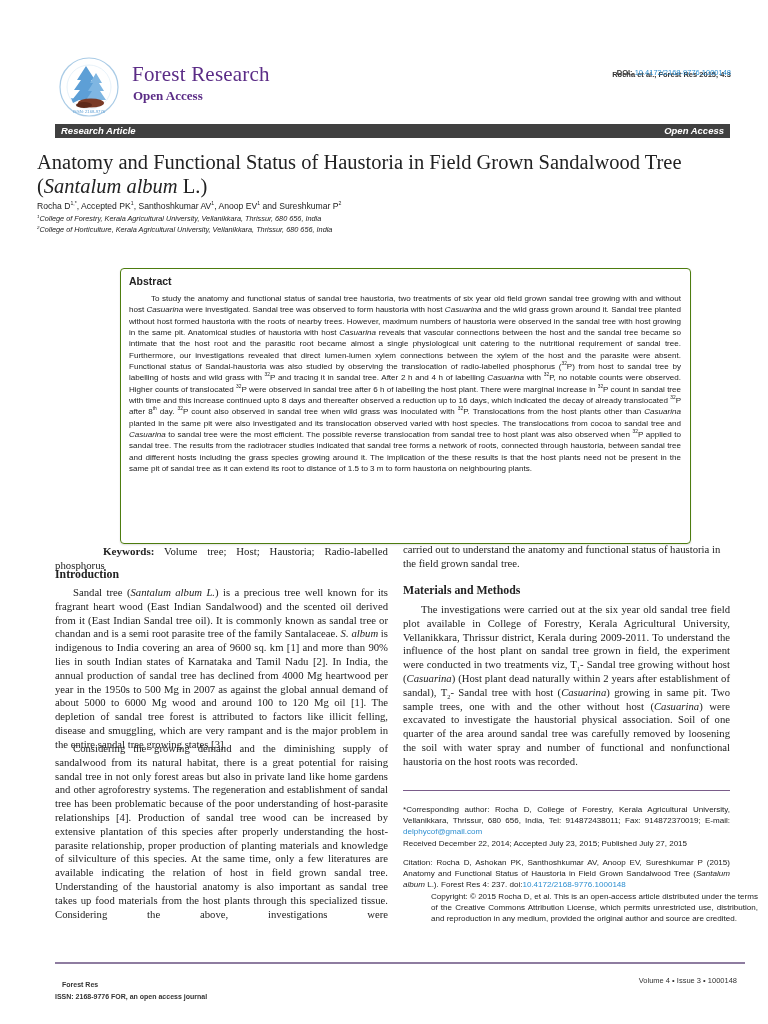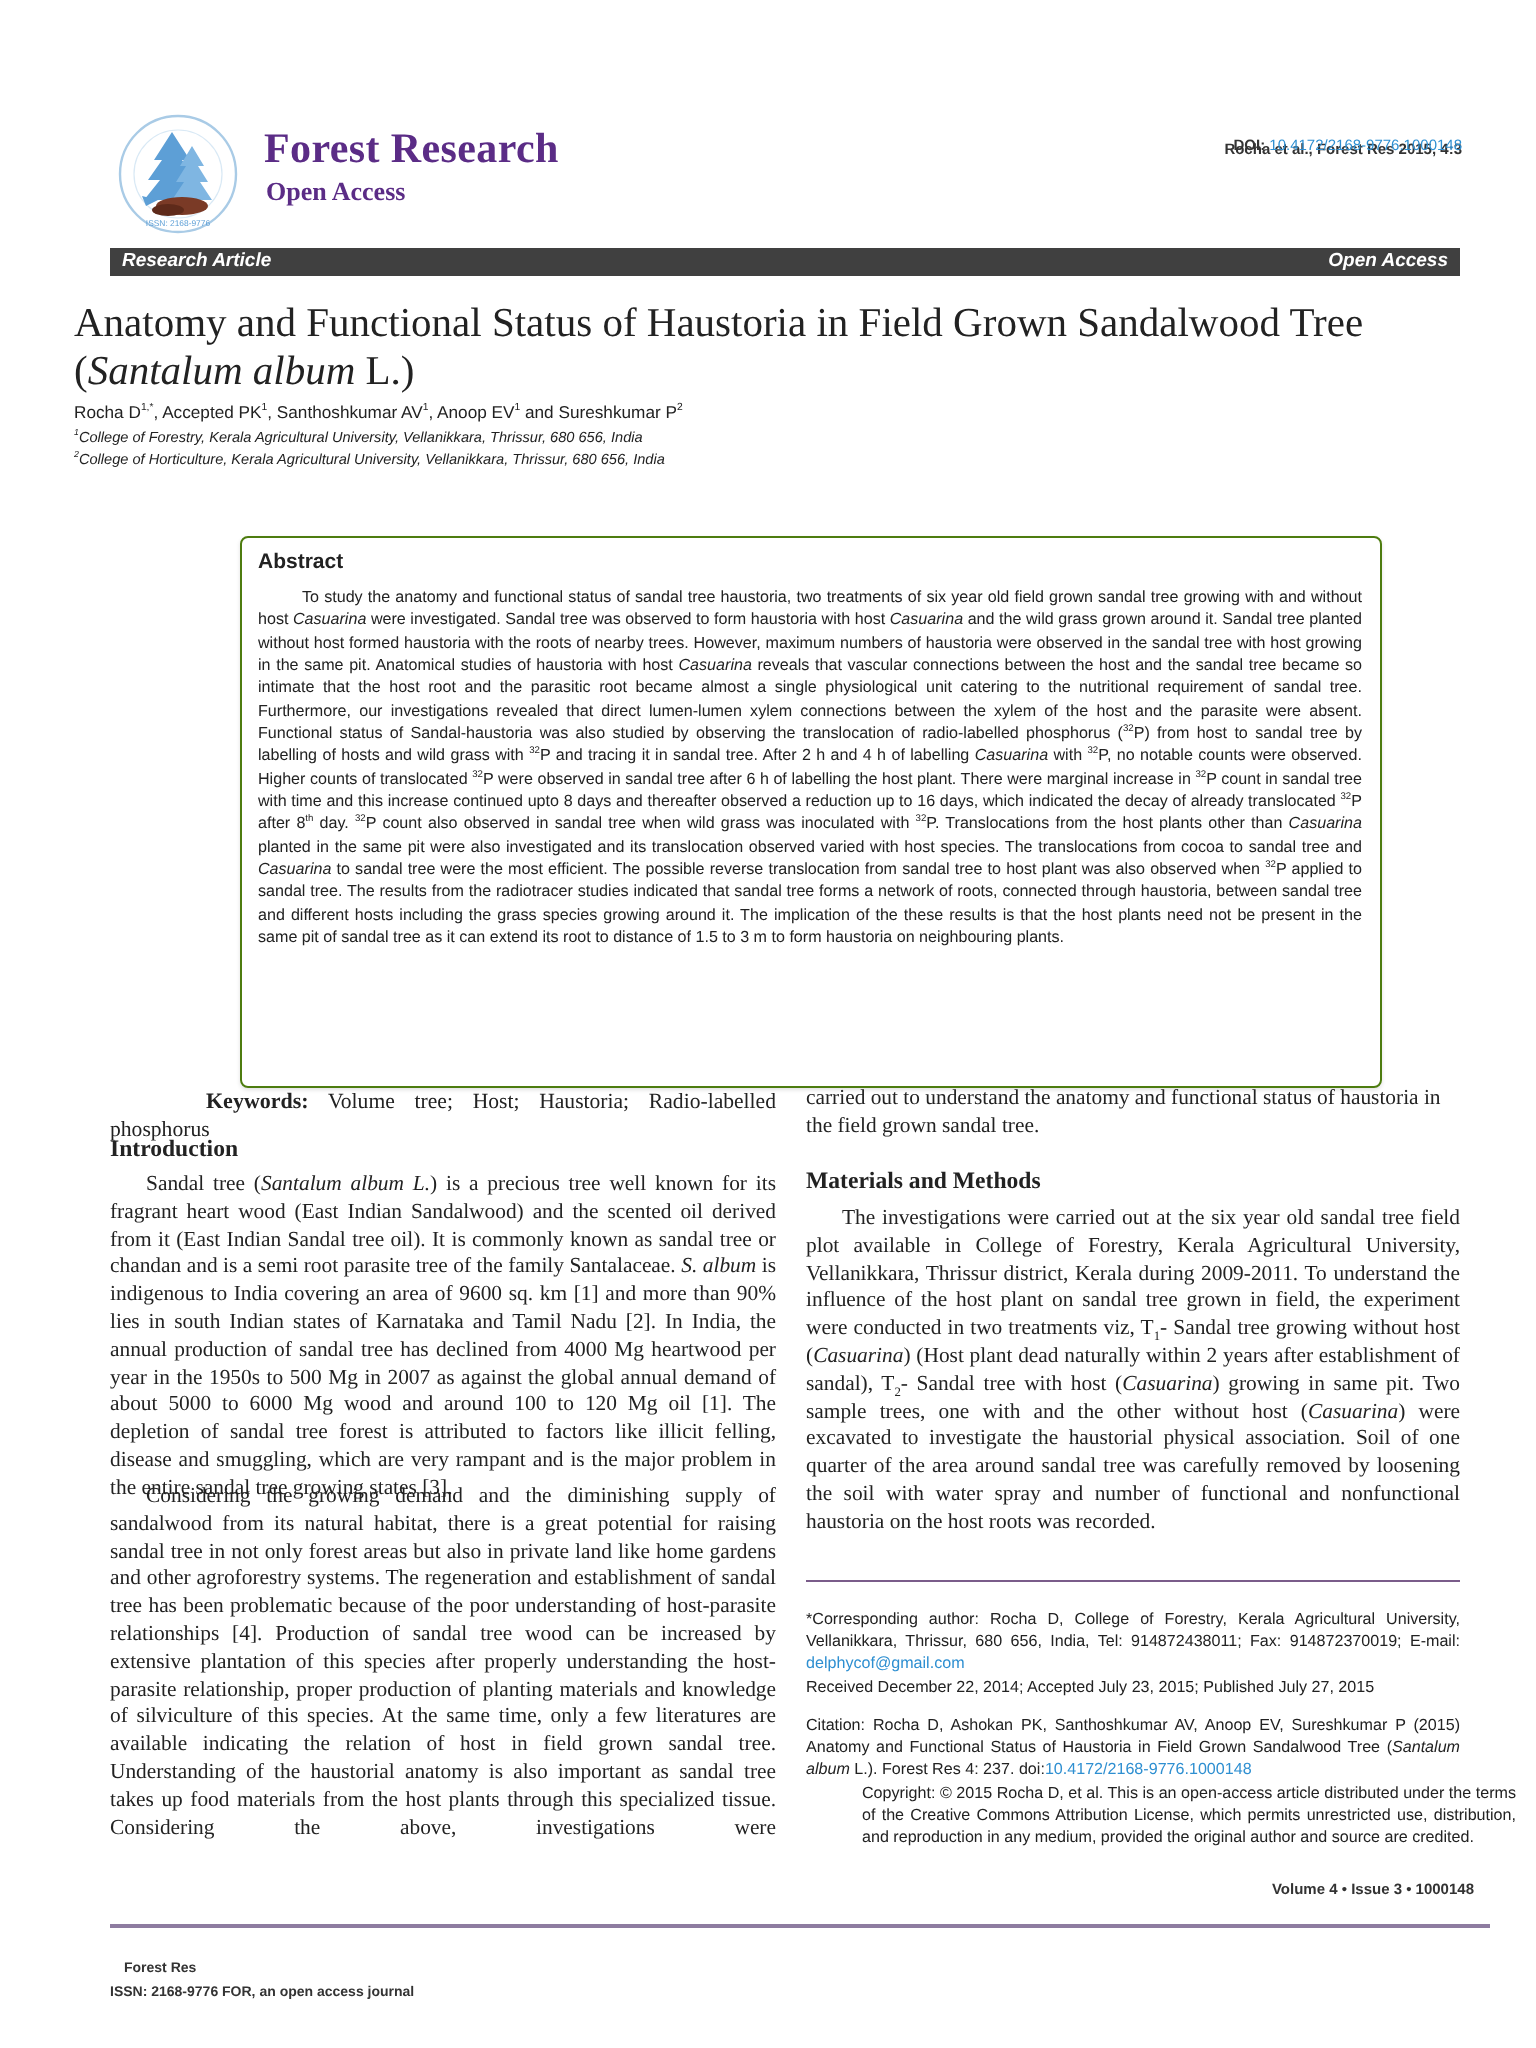--- a/index.html
+++ b/index.html
@@ -3,21 +3,21 @@
 <meta charset="utf-8">
 <style>
   html, body { margin: 0; padding: 0; background: #ffffff; }
   body { width: 768px; height: 1024px; position: relative; overflow: hidden; color: #222; }
   .abs { position: absolute; }
   .serif { font-family: "Liberation Serif", "DejaVu Serif", serif; }
   .sans { font-family: "Liberation Sans", "DejaVu Sans", sans-serif; }
 
   
   #logo { left: 55px; top: 56px; width: 68px; height: 63px; }
-  #journal-title { left: 132px; top: 62px; font-size: 21px; font-weight: bold; color: #5b2c86; letter-spacing: 0.2px; }
+  #journal-title { left: 132px; top: 62px; font-size: 21px; font-weight: normal; color: #5b2c86; letter-spacing: 0.2px; }
   #journal-sub { left: 133px; top: 88px; font-size: 13px; font-weight: bold; color: #5b2c86; }
   #cite-line { right: 37px; top: 70px; font-size: 7.5px; font-weight: bold; color: #333; text-align: right; }
   #doi-line { right: 37px; top: 68px; font-size: 7.5px; font-weight: bold; color: #333; text-align: left; }
   #doi-line .link { color: #2e8fd1; font-weight: normal; }
 
   #type-bar { left: 55px; top: 124px; width: 675px; height: 14px; background: #404040; }
   #type-bar span { position: absolute; top: 0px; font-size: 9.5px; font-weight: bold; color: #fff; line-height: 14px; font-style: italic; }
   #type-left { left: 6px; }
   #type-right { right: 6px; }
 
@@ -52,21 +52,21 @@
   .fn .link { color: #2e8fd1; }
   #fn-corr { left: 403px; top: 804px; }
   #fn-dates { left: 403px; top: 838px; }
   #fn-citation { left: 403px; top: 857px; }
   #fn-copyright { left: 403px; top: 891px; margin-left: 28px; }
 
   
   #footer-rule { left: 55px; top: 962px; width: 690px; height: 2px; background: #8e7ca0; }
   #footer-left1 { left: 62px; top: 981px; font-size: 7px; font-weight: bold; color: #333; }
   #footer-left2 { left: 55px; top: 993px; font-size: 7px; font-weight: bold; color: #333; }
-  #footer-right { right: 31px; top: 940px; font-size: 7.5px; font-weight: bold; color: #333; }
+  #footer-right { right: 31px; top: 976px; font-size: 7.5px; font-weight: normal; color: #333; }
 </style>
 </head>
 <body>
 
 <div id="logo" class="abs">
   <svg width="68" height="63" viewBox="0 0 68 63">
     <circle cx="34" cy="31" r="29" fill="#fff" stroke="#a9cbe6" stroke-width="1.2"></circle>
     <circle cx="34" cy="31" r="22" fill="none" stroke="#d9e9f5" stroke-width="0.6"></circle>
     <polygon points="31,10 22,24 26,24 19,34 25,34 17,44 45,44 37,34 43,34 36,24 40,24" fill="#5d9fd6"></polygon>
     <polygon points="41,17 35,27 38,27 33,35 37,35 31,44 51,44 45,35 49,35 44,27 47,27" fill="#7fb6e2"></polygon>

